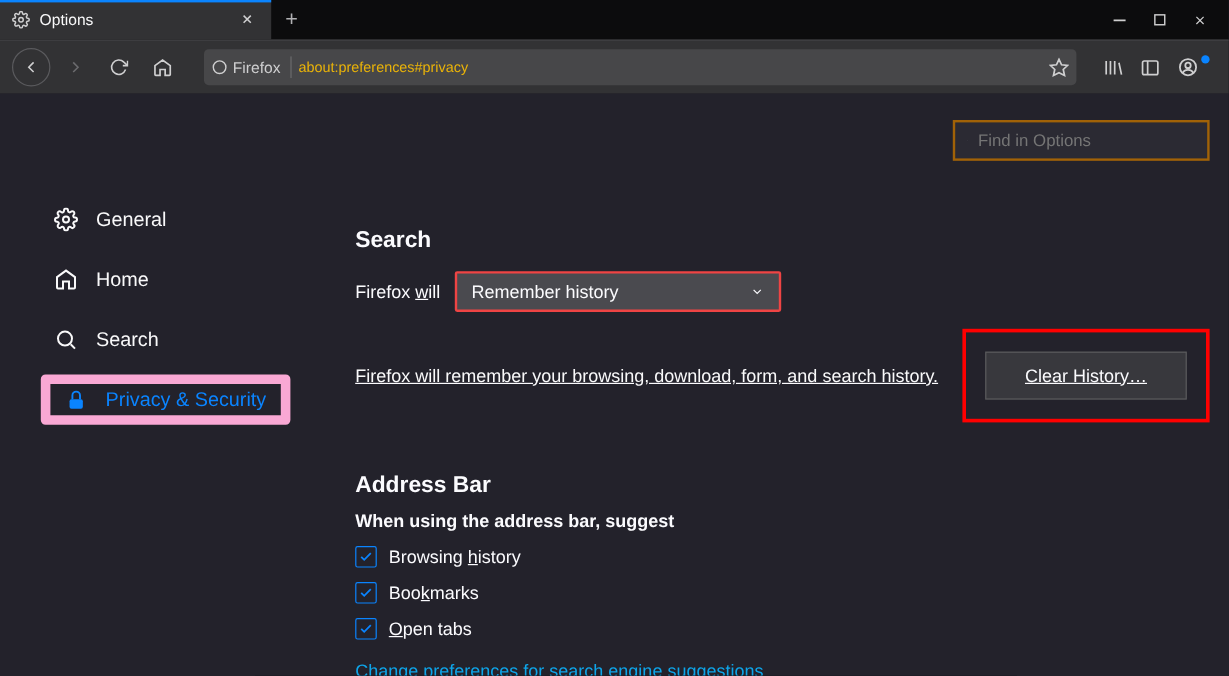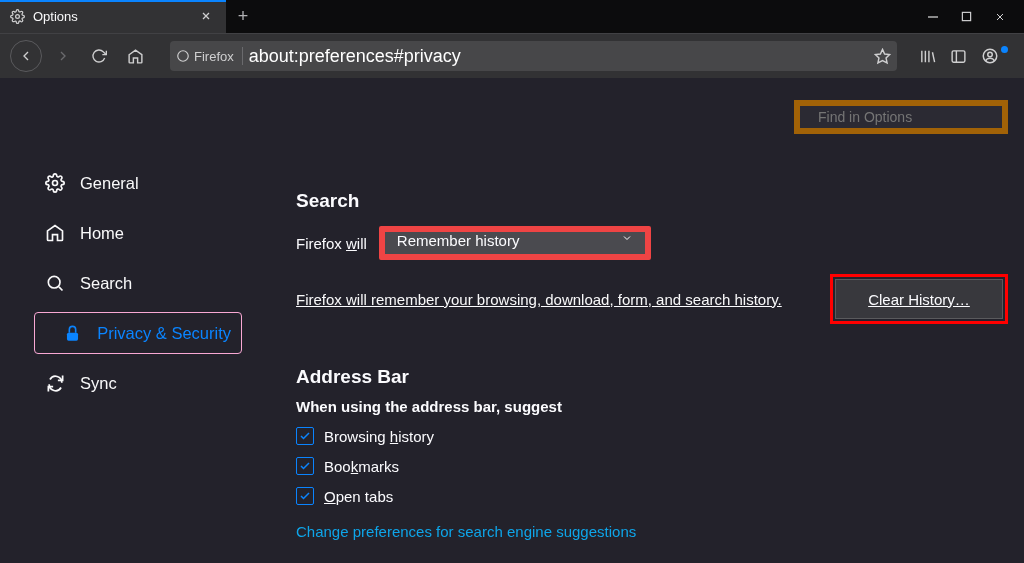--- a/index.html
+++ b/index.html
@@ -18,47 +18,47 @@
   .window-controls span { color: #cfcfd0; cursor:pointer; display:flex; }
 
   
   .toolbar { height: 45px; background: #323234; display: flex; align-items: center; padding: 0 8px 0 10px; gap: 6px; border-top:1px solid #414144; }
   .nav-btn { width:30px; height:30px; display:flex; align-items:center; justify-content:center; border-radius:4px; color:#cfcfd0; cursor:pointer; }
   .nav-btn.back-circle { width:32px; height:32px; border:1px solid #5a5a5d; border-radius:50%; }
   .nav-btn.disabled { color:#6a6a6d; }
   .urlbar { flex:1; height:30px; background:#474749; border-radius:4px; display:flex; align-items:center; padding:0 6px; margin:0 10px 0 14px; }
   .urlbar .identity { display:flex; align-items:center; gap:4px; font-size:13px; color:#cfcfd0; padding-right:6px; }
   .urlbar .sep { width:1px; height:18px; background:#6a6a6d; margin:0 6px 0 2px; }
-  .urlbar .addr { flex:1; background:transparent; border:none; color:#ffffff; font-size:18px; outline:none; }
+  .urlbar .addr { flex:1; background:transparent; border:none; color:#eab308; font-size:12px; outline:none; }
   .urlbar .star { color:#cfcfd0; cursor:pointer; display:flex; margin-left:6px; }
   .toolbar-right { display:flex; align-items:center; gap:14px; padding:0 10px 0 6px; }
   .toolbar-right span { color:#cfcfd0; cursor:pointer; display:flex; position:relative; }
   .acc-dot { position:absolute; top:-1px; right:-2px; width:7px; height:7px; border-radius:50%; background:#0a84ff; }
 
   
   .content { display:flex; height: calc(563px - 33px - 45px); background:#23222b; }
   .sidebar { width:260px; padding:84px 18px 0 34px; }
   .side-item { display:flex; align-items:center; gap:14px; height:42px; font-size:16.5px; color:#f9f9fa; cursor:pointer; border-radius:4px; padding:0 10px; margin-bottom:8px; }
   .side-item .icon { width:22px; display:flex; justify-content:center; color:#f9f9fa; }
   .side-item.active { color:#0a84ff; }
   .side-item.active .icon { color:#0a84ff; }
-  .highlight-red { border:1px solid #f9a8d4;justify-content:flex-end; }
+  .highlight-red { border:8px solid #f9a8d4; }
 
   .main { flex:1; padding:22px 16px 0 36px; position:relative; }
-  .find-box { position:absolute; right:16px; top:22px; width:214px; height:34px; border:6px solid #a16207; background:#2b2a33; display:flex; align-items:center; padding:0 10px; gap:8px; }
+  .find-box { position:absolute; right:16px; top:22px; width:214px; height:34px; border:2px solid #a16207; background:#2b2a33; display:flex; align-items:center; padding:0 10px; gap:8px; }
   .find-box input { flex:1; background:transparent; border:none; color:#b1b1b3; font-size:14px; outline:none; }
 
   h2.section { font-size:19px; font-weight:600; margin-top:90px; margin-bottom:14px; }
   .row { display:flex; align-items:center; gap:12px; margin-bottom:14px; }
   .label-will { font-size:15px; }
-  .select { width:272px; height:34px; background:#4a4a4f; border:6px solid #ef4444; border-radius:2px; display:flex; align-items:flex-start; justify-content:space-between; padding:0 12px; font-size:15px; cursor:pointer; }
+  .select { width:272px; height:34px; background:#4a4a4f; border:2px solid #ef4444; border-radius:2px; display:flex; align-items:center; justify-content:space-between; padding:0 12px; font-size:15px; cursor:pointer; }
   .history-desc-row { display:flex; align-items:center; justify-content:space-between; margin-top:8px;text-decoration:underline; }
   .desc { font-size:15px; color:#f9f9fa; }
   .clear-btn { width:168px; height:40px; background:#38383d; border:1px solid #5a5a5d; display:flex; align-items:center; justify-content:center; font-size:15px; cursor:pointer; }
-  .clear-wrap { border:3px solid #ff0000; padding:2px; display:inline-block; }
+  .clear-wrap { border:3px solid #ff0000; padding:16px; display:inline-block; }
 
   h2.section2 { font-size:19px; font-weight:600; margin-top:42px; margin-bottom:10px; }
   .subdesc { font-size:15px; margin-bottom:12px;font-weight:bold; }
   .check-row { display:flex; align-items:center; gap:10px; margin-bottom:12px; font-size:15px; }
   .checkbox { width:18px; height:18px; border:1px solid #0a84ff; border-radius:2px; display:flex; align-items:center; justify-content:center; cursor:pointer; }
   .checkbox svg { stroke:#0a84ff; }
   .link { color:#0ea5e9; font-size:15px; cursor:pointer; margin-top:6px; display:inline-block; }
 
   .ul { text-decoration: underline; }
 </style>
@@ -194,31 +194,20 @@
       <span>Search</span>
     </div>
     <div class="side-item active highlight-red">
       <span class="icon">
           <svg width="19" height="19" viewBox="0 0 24 24" fill="currentColor">
             <rect x="5" y="11" width="14" height="10" rx="2"></rect>
             <path d="M8 11V7a4 4 0 1 1 8 0v4" fill="none" stroke="currentColor" stroke-width="2"></path>
           </svg>
         </span>
       <span>Privacy &amp; Security</span>
-    </div>
-    <div class="side-item">
-      <span class="icon">
-          <svg width="19" height="19" viewBox="0 0 24 24" fill="none" stroke="currentColor" stroke-width="2.2">
-            <path d="M21 2v6h-6"></path>
-            <path d="M3 22v-6h6"></path>
-            <path d="M20 11A8 8 0 0 0 5 7"></path>
-            <path d="M4 13a8 8 0 0 0 15 4"></path>
-          </svg>
-        </span>
-      <span>Sync</span>
     </div>
   </div>
 
   <div class="main">
     <div class="find-box">
       <svg width="14" height="14" viewBox="0 0 24 24" fill="none" stroke="#b1b1b3" stroke-width="2">
           <circle cx="11" cy="11" r="7"></circle>
           <path d="m21 21-4.3-4.3"></path>
         </svg>
       <input placeholder="Find in Options" style="">

